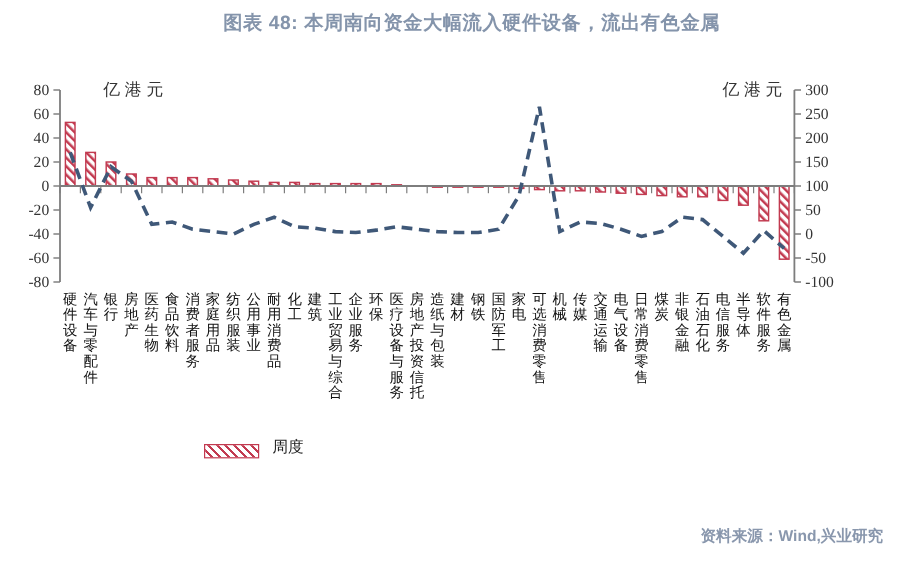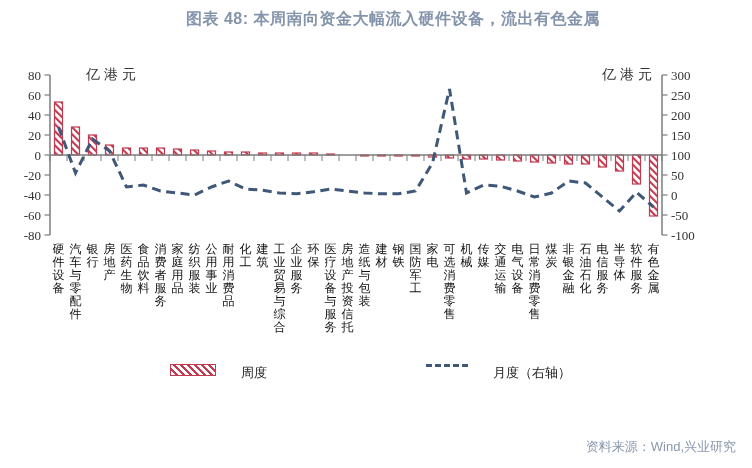--- a/index.html
+++ b/index.html
@@ -1,30 +1,30 @@
 <!DOCTYPE html>
 <html><head>
 <meta charset="utf-8">
 <style>
   html,body{margin:0;padding:0;background:#fff;}
   .page{position:relative;width:752px;height:468px;background:#fff;overflow:hidden;
         font-family:"Liberation Sans",sans-serif;}
   .title{position:absolute;top:9px;left:0;width:752px;text-align:center;
          font-size:16px;font-weight:bold;color:#8494ab;letter-spacing:0.5px;padding-left:17px;}
   #chart{position:absolute;top:0;left:0;}
-  .legend-item{position:absolute;display:flex;align-items:flex-start;gap:25px;
+  .legend-item{position:absolute;display:flex;align-items:flex-end;gap:11px;
                font-family:Liberation Mono, monospace;font-size:13px;color:#222;}
   .legend-weekly{left:170px;top:364px;}
   .legend-monthly{left:426px;top:364px;}
   .swatch-bar{display:inline-block;width:44px;height:10px;border:1px solid #c23a50;
               background:repeating-linear-gradient(45deg,#fff 0 3px,#c23a50 3px 5px);}
   .swatch-line{display:inline-block;width:42px;height:0;
                border-top:3px dashed #3f5878;}
   .note{position:absolute;left:18px;top:408px;font-size:13px;color:#8997ad;}
-  .source{position:absolute;right:16px;top:438px;font-size:13px;font-weight:400;color:#8997ad;}
+  .source{position:absolute;right:16px;top:438px;font-size:13px;font-weight:700;color:#8997ad;}
 </style>
 </head>
 <body>
 
 <div class="page">
   <div class="title">图表 48: 本周南向资金大幅流入硬件设备，流出有色金属</div>
 
   <svg id="chart" width="752" height="468" viewBox="0 0 752 468">
       <defs>
         <pattern id="hatch" width="5" height="5" patternUnits="userSpaceOnUse" patternTransform="rotate(-45)">
@@ -181,19 +181,15 @@
       <text text-anchor="middle" font-size="12" font-family="&quot;Liberation Serif&quot;,serif" fill="#111"><tspan x="602.5" y="253">电</tspan><tspan x="602.5" y="266">信</tspan><tspan x="602.5" y="279">服</tspan><tspan x="602.5" y="292">务</tspan></text>
       <text text-anchor="middle" font-size="12" font-family="&quot;Liberation Serif&quot;,serif" fill="#111"><tspan x="619.5" y="253">半</tspan><tspan x="619.5" y="266">导</tspan><tspan x="619.5" y="279">体</tspan></text>
       <text text-anchor="middle" font-size="12" font-family="&quot;Liberation Serif&quot;,serif" fill="#111"><tspan x="636.5" y="253">软</tspan><tspan x="636.5" y="266">件</tspan><tspan x="636.5" y="279">服</tspan><tspan x="636.5" y="292">务</tspan></text>
       <text text-anchor="middle" font-size="12" font-family="&quot;Liberation Serif&quot;,serif" fill="#111"><tspan x="653.5" y="253">有</tspan><tspan x="653.5" y="266">色</tspan><tspan x="653.5" y="279">金</tspan><tspan x="653.5" y="292">属</tspan></text>
     </svg>
 
   <div class="legend-item legend-weekly">
     <span class="swatch-bar"></span>
     <span>周度</span>
   </div>
-  <div class="legend-item legend-monthly">
-    <span class="swatch-line"></span>
-    <span>月度（右轴）</span>
-  </div>
 
   <div class="source">资料来源：Wind,兴业研究</div>
 </div>
 
 </body></html>

